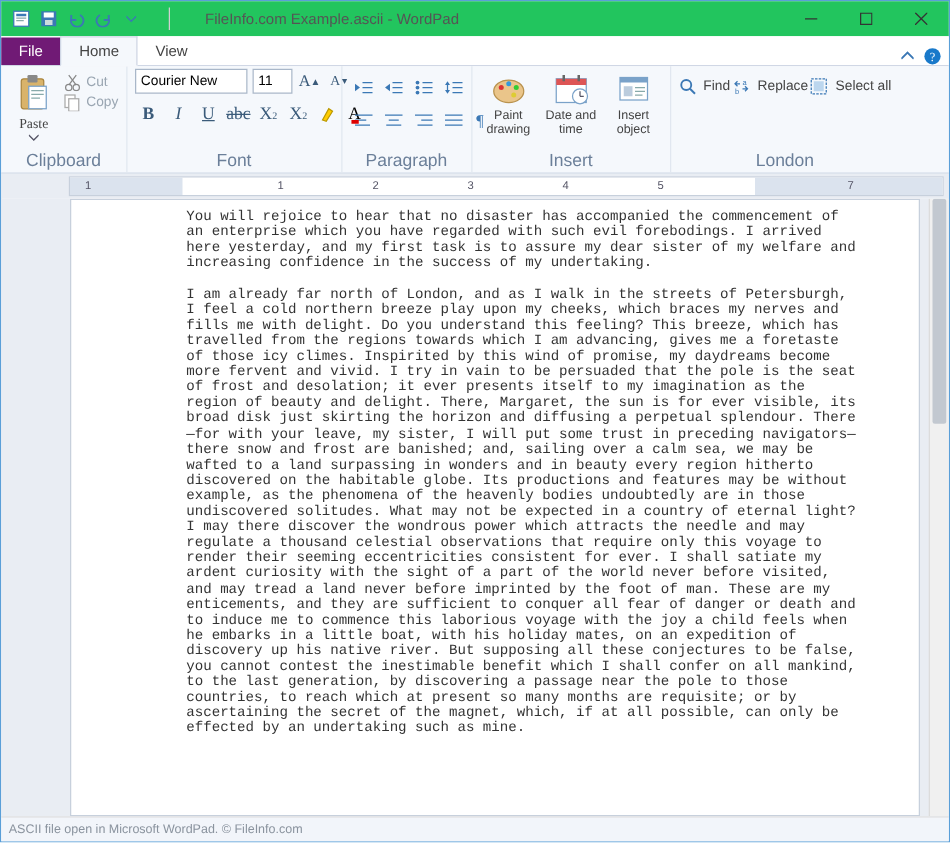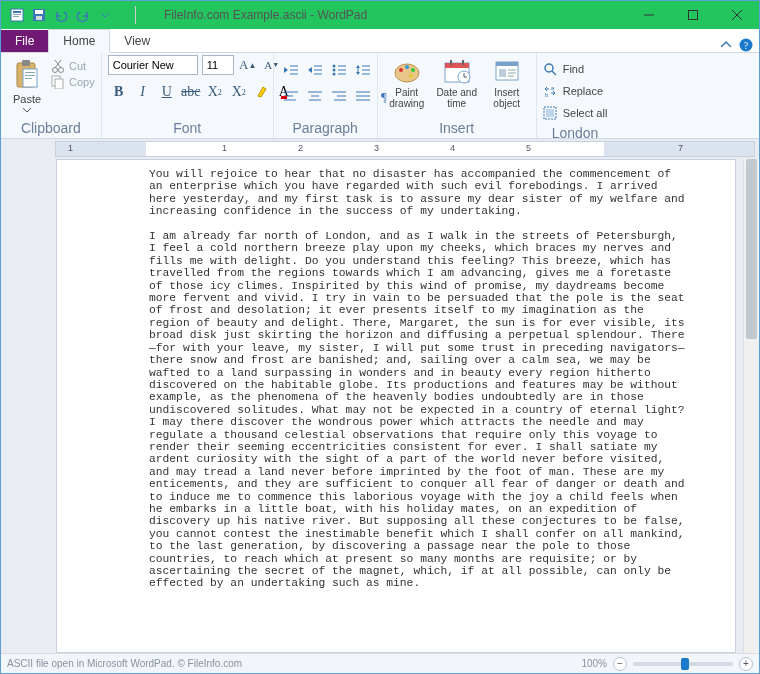--- a/index.html
+++ b/index.html
@@ -23,21 +23,21 @@
   .tabstrip-right { margin-left:auto; display:flex; align-items:center; padding-right:6px; gap:8px; color:#5a7fa6; }
 
   
   .ribbon { background:#f5f8fc; height:86px; display:flex; border-bottom:1px solid #d0d7e5; }
   .group { display:flex; flex-direction:column; border-right:1px solid #e1e7f0; padding:2px 6px 0 6px; }
   .group-body { flex:1; display:flex; align-items:flex-start; gap:4px; }
   .group-label { text-align:center; font-size:14px; color:#6b7f99; padding:2px 0 2px 0; }
 
   
   .big-btn { display:flex; flex-direction:column; align-items:center; width:40px; padding-top:4px; gap:2px; }
-  .big-btn .lbl { font-size:11px; color:#444; }
+  .big-btn .lbl { font-size:11px; color:#444;font-family:Liberation Serif, serif; }
   .mini-col { display:flex; flex-direction:column; gap:2px; padding-top:4px; }
   .mini-item { display:flex; align-items:center; gap:4px; font-size:11px; color:#9aa6b2; }
 
   
   .font-row1 { display:flex; align-items:center; gap:4px; }
   .font-combo { height:20px; border:1px solid #a9b7c9; background:#fff; font-size:11px; padding:1px 4px; }
   .font-combo.name { width:90px; }
   .font-combo.size { width:32px; }
   .font-btn { width:20px; height:20px; display:flex; align-items:center; justify-content:center; border:1px solid transparent; font-family:"Times New Roman",serif; color:#3b5b7a; }
   .font-row2 { display:flex; gap:2px; margin-top:6px; }
@@ -351,21 +351,21 @@
               <line x1="16" y1="19" x2="22" y2="19" stroke="#8aa"></line>
             </svg>
           <div class="lbl" style="white-space:pre">Insert
 object</div>
         </div>
       </div>
       <div class="group-label">Insert</div>
     </div>
 
     <div class="group" style="border-right:none">
-      <div class="group-body" style="flex-direction:column;gap:2px;padding-top:4px">
+      <div class="group-body" style="flex-direction:row;gap:2px;padding-top:4px">
         <div class="edit-item">
           <svg width="14" height="14">
               <circle cx="6" cy="6" r="4" fill="none" stroke="#3b78b5" stroke-width="1.5"></circle>
               <line x1="9" y1="9" x2="13" y2="13" stroke="#3b78b5" stroke-width="1.5"></line>
             </svg>
           <span>Find</span>
         </div>
         <div class="edit-item">
           <svg width="14" height="14">
               <path d="M2 5 L6 5 M4 3 L2 5 L4 7" fill="none" stroke="#3b78b5"></path>
@@ -408,23 +408,15 @@
 
 I am already far north of London, and as I walk in the streets of Petersburgh, I feel a cold northern breeze play upon my cheeks, which braces my nerves and fills me with delight. Do you understand this feeling? This breeze, which has travelled from the regions towards which I am advancing, gives me a foretaste of those icy climes. Inspirited by this wind of promise, my daydreams become more fervent and vivid. I try in vain to be persuaded that the pole is the seat of frost and desolation; it ever presents itself to my imagination as the region of beauty and delight. There, Margaret, the sun is for ever visible, its broad disk just skirting the horizon and diffusing a perpetual splendour. There—for with your leave, my sister, I will put some trust in preceding navigators—there snow and frost are banished; and, sailing over a calm sea, we may be wafted to a land surpassing in wonders and in beauty every region hitherto discovered on the habitable globe. Its productions and features may be without example, as the phenomena of the heavenly bodies undoubtedly are in those undiscovered solitudes. What may not be expected in a country of eternal light? I may there discover the wondrous power which attracts the needle and may regulate a thousand celestial observations that require only this voyage to render their seeming eccentricities consistent for ever. I shall satiate my ardent curiosity with the sight of a part of the world never before visited, and may tread a land never before imprinted by the foot of man. These are my enticements, and they are sufficient to conquer all fear of danger or death and to induce me to commence this laborious voyage with the joy a child feels when he embarks in a little boat, with his holiday mates, on an expedition of discovery up his native river. But supposing all these conjectures to be false, you cannot contest the inestimable benefit which I shall confer on all mankind, to the last generation, by discovering a passage near the pole to those countries, to reach which at present so many months are requisite; or by ascertaining the secret of the magnet, which, if at all possible, can only be effected by an undertaking such as mine.</div>
     </div>
     <div class="scroll-v">
       <div class="scroll-thumb"></div>
     </div>
   </div>
 
   <div class="status">
     <span>ASCII file open in Microsoft WordPad. © FileInfo.com</span>
-    <div class="status-right">
-      <span>100%</span>
-      <div class="round-btn">−</div>
-      <div class="zoom-track">
-        <div class="zoom-thumb"></div>
-      </div>
-      <div class="round-btn">+</div>
-    </div>
   </div>
 
 </div>
 
 </body></html>

